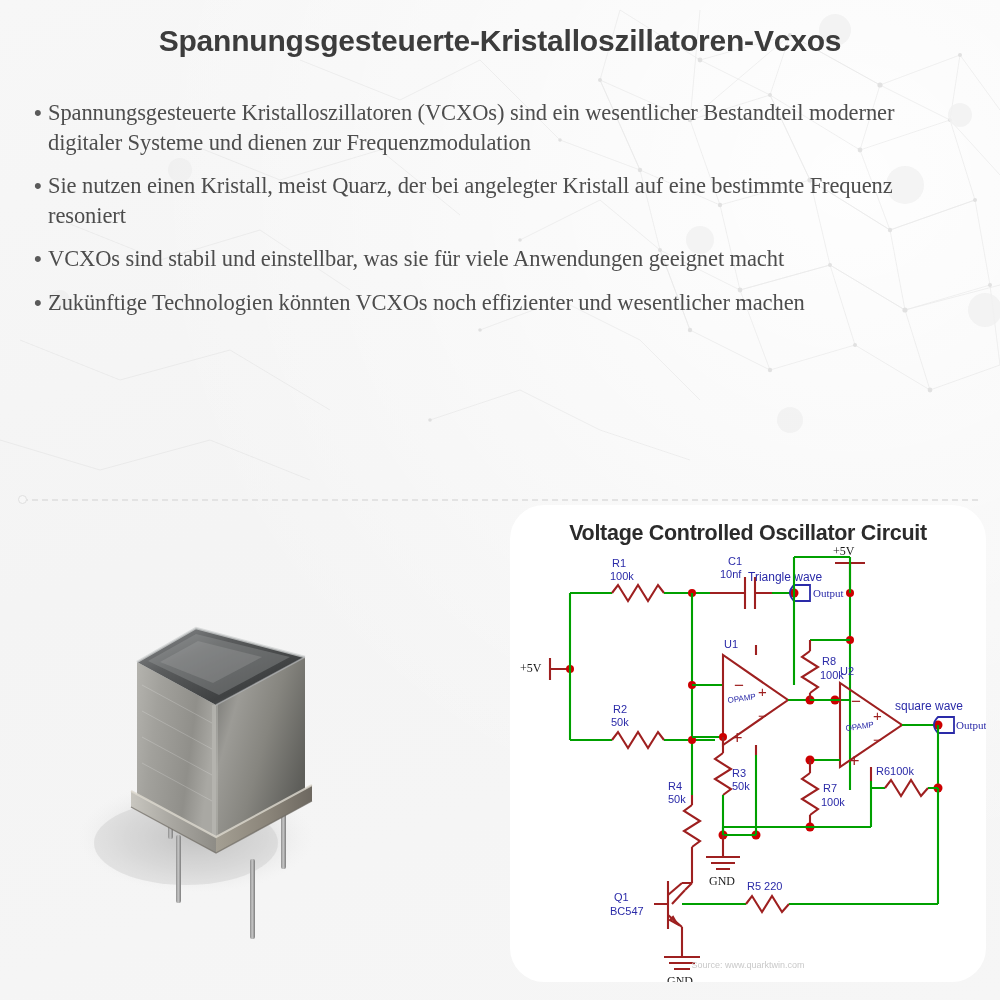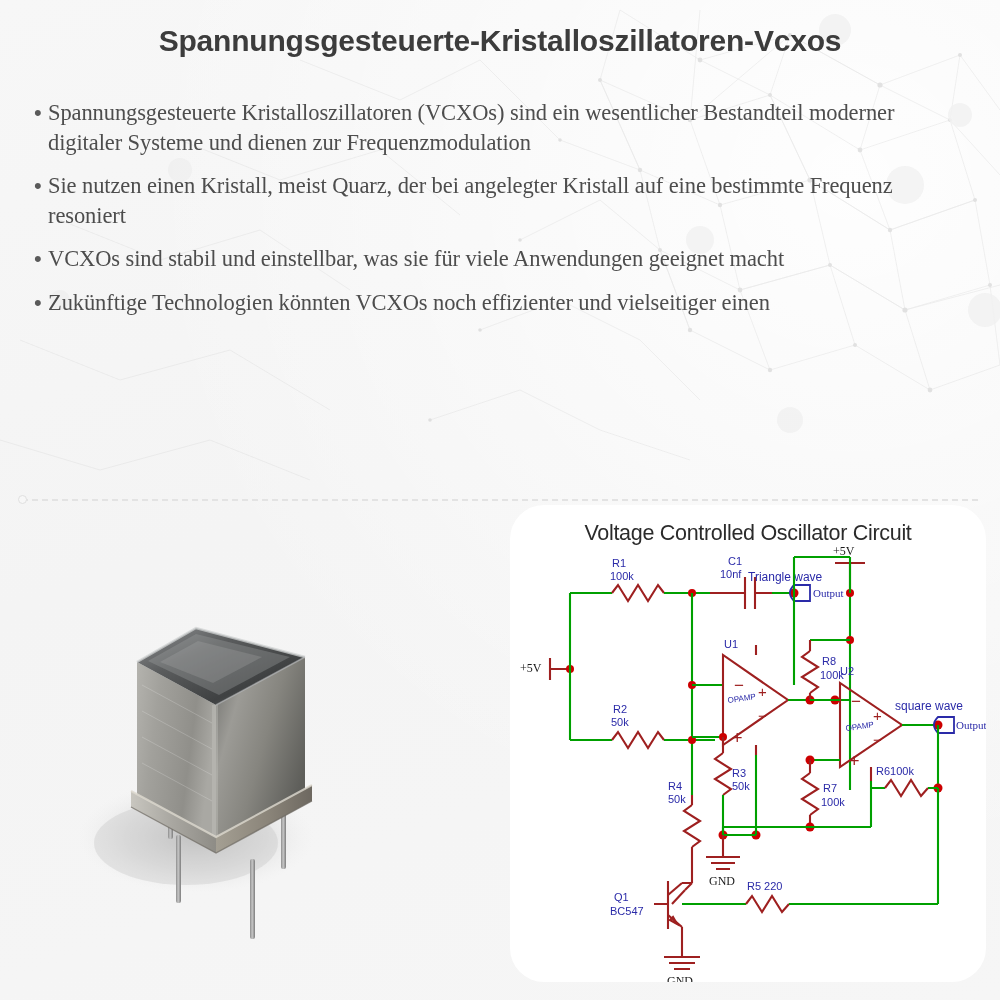--- a/index.html
+++ b/index.html
@@ -76,21 +76,21 @@
   #circuit-card {
     position:absolute; left:510px; top:505px;
     width:476px; height:477px;
     background:#ffffff;
     border-radius:34px;
     overflow:hidden;
   }
   #circuit-title {
     position:absolute; left:0; top:16px; width:476px;
     text-align:center;
-    font-size:21.5px; font-weight:400;
+    font-size:21.5px; font-weight:700;
     color:#2b2b2b;
     letter-spacing:-0.3px;
   }
   #circuit-svg { position:absolute; left:0; top:0; }
   #circuit-source {
     position:absolute; left:0; top:455px; width:476px;
     text-align:center;
     font-size:9px; color:#c9c9c9;
   }
 </style>
@@ -175,21 +175,21 @@
     <div class="bullet">
       <span class="dot">•</span>
       <span class="txt">Sie nutzen einen Kristall, meist Quarz, der bei angelegter Kristall auf eine bestimmte Frequenz resoniert</span>
     </div>
     <div class="bullet">
       <span class="dot">•</span>
       <span class="txt">VCXOs sind stabil und einstellbar, was sie für viele Anwendungen geeignet macht</span>
     </div>
     <div class="bullet">
       <span class="dot">•</span>
-      <span class="txt">Zukünftige Technologien könnten VCXOs noch effizienter und vielseitiger einen</span>
+      <span class="txt">Zukünftige Technologien könnten VCXOs noch effizienter und wesentlicher machen</span>
     </div>
   </div>
 
   <div id="divider"></div>
   <div id="divider-knob"></div>
 
   <div id="photo-pane">
     <svg id="photo-svg" width="500" height="495" viewBox="0 0 500 495">
       <defs>
         <linearGradient id="gTop" x1="0" y1="0" x2="1" y2="1">
@@ -484,15 +484,16 @@
 
       <g>
         <line class="cp" x1="172" y1="448" x2="172" y2="452"></line>
         <line class="cp" x1="154" y1="452" x2="190" y2="452"></line>
         <line class="cp" x1="159" y1="458" x2="185" y2="458"></line>
         <line class="cp" x1="164" y1="464" x2="180" y2="464"></line>
         <text class="ser" x="157" y="480">GND</text>
       </g>
     </svg>
 
+    <div id="circuit-source">Source: www.quarktwin.com</div>
   </div>
 
 </div>
 
 </body></html>

